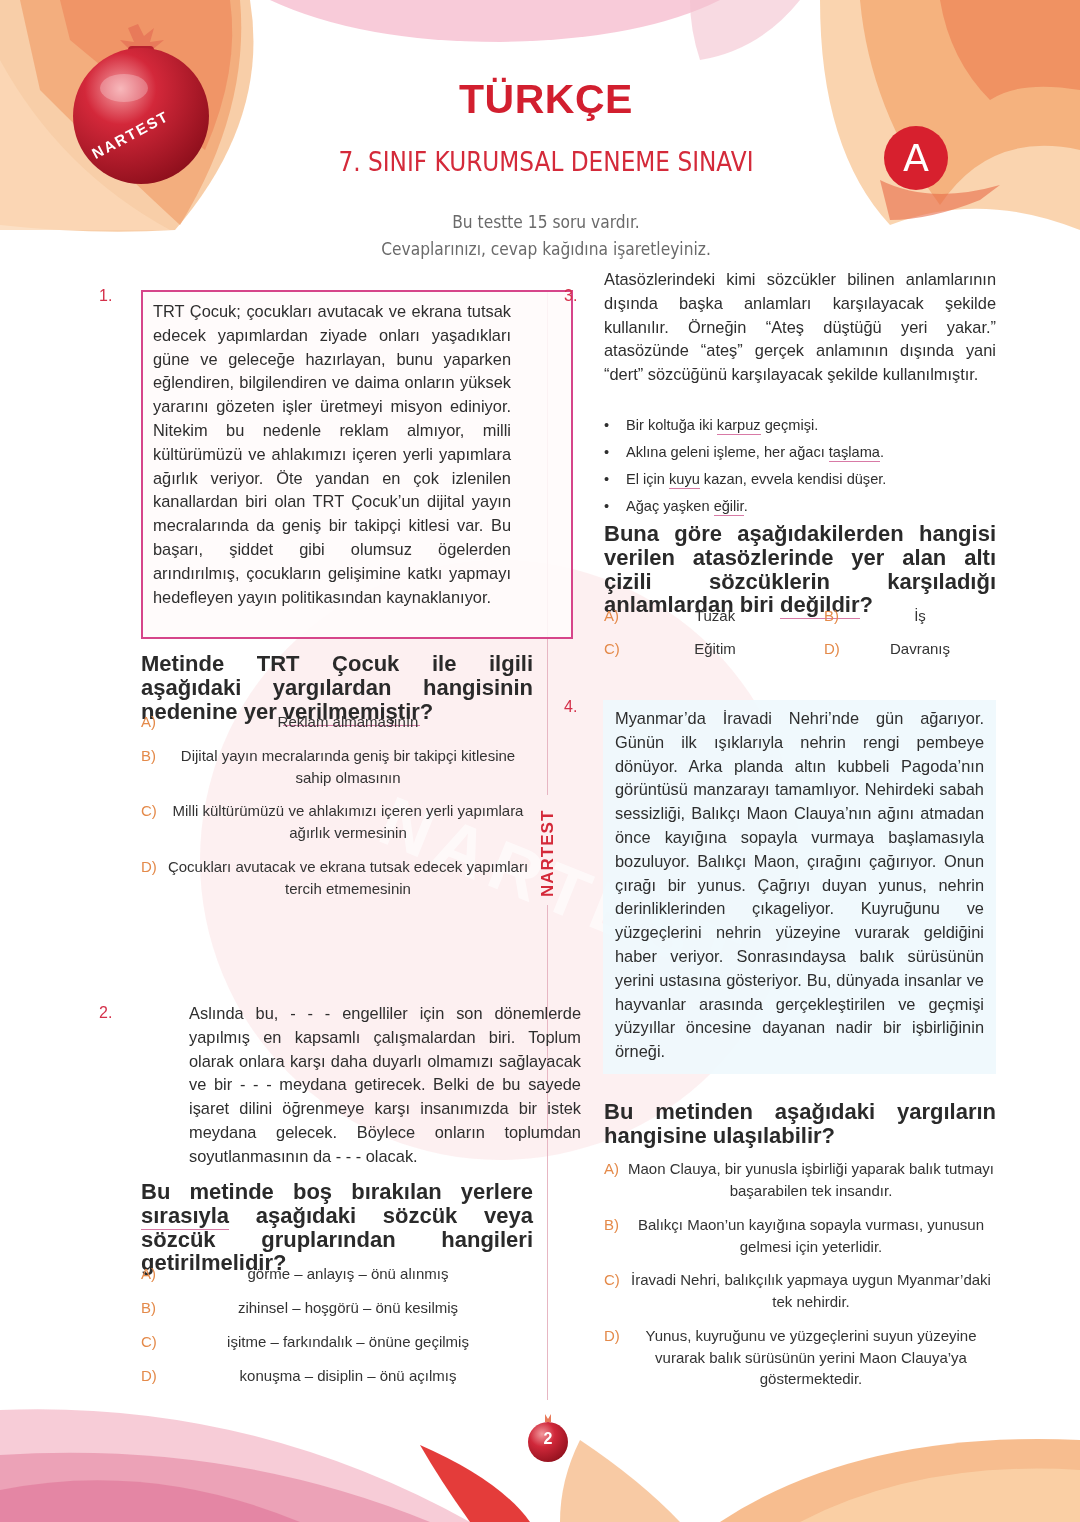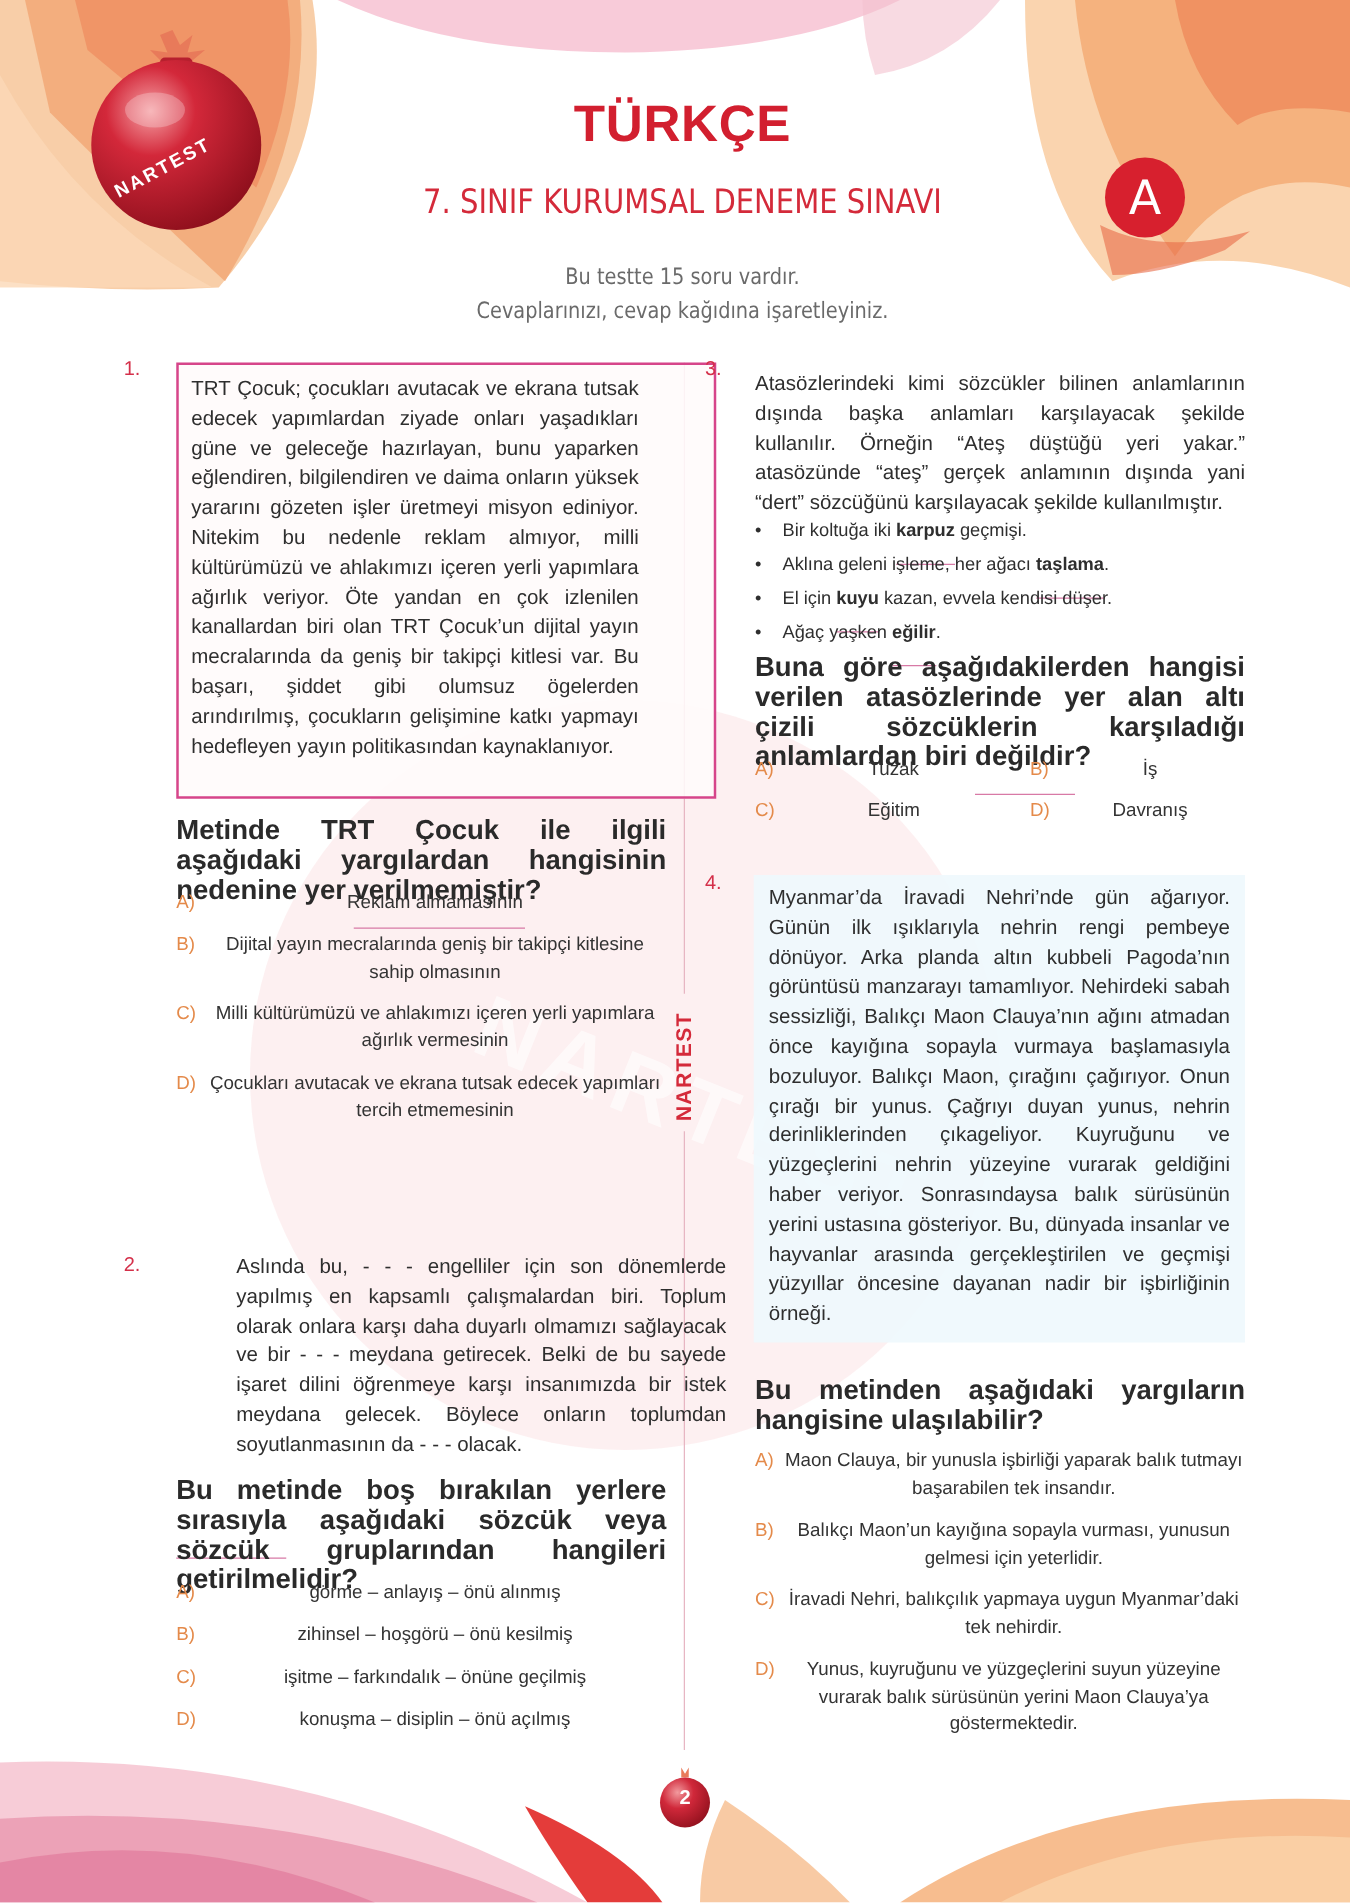--- a/index.html
+++ b/index.html
@@ -14,21 +14,21 @@
   .qnum { position:absolute; font-size:16px; color:#d4304a; font-weight:normal; }
   .para { position:absolute; font-size:16.4px; line-height:23.8px; text-align:justify; color:#2e2e2e; }
   .box1 { position:absolute; left:141px; top:290px; width:432px; height:349px; border:2px solid #d6458a; background:rgba(255,250,251,0.88); box-sizing:border-box; }
   .box1 .para { left:10px; top:8px; width:358px; }
   .box4 { position:absolute; left:603px; top:700px; width:393px; height:374px; background:rgba(239,248,253,0.92); box-sizing:border-box; }
   .box4 .para { left:12px; top:7px; width:369px; }
   .stem { position:absolute; font-weight:bold; font-size:22px; line-height:23.8px; color:#2a2a2a; text-align:justify; }
   .opt { position:absolute; font-size:15px; line-height:21.5px; color:#333; }
   .opt .l { color:#e48a4a; position:absolute; left:0; top:0; }
   .opt .t { display:block; padding-left:22px;text-align:center; }
-  .u { border-bottom:1.5px solid #d87aa6; padding-bottom:18px;font-weight:bold; }
+  .u { border-bottom:1.5px solid #d87aa6; padding-bottom:1px; }
   .bullet { position:absolute; font-size:14.6px; color:#2e2e2e; line-height:20px; }
   .bullet .dot { position:absolute; left:0; top:0; }
   .bullet .bt { position:absolute; left:22px; top:0; white-space:nowrap; }
   .divider { position:absolute; left:547px; width:1px; background:#e7b6c3; }
   .side-brand { position:absolute; left:536px; top:803px; width:24px; height:95px; }
   .page-num-ornament { position:absolute; left:526px; top:1412px; width:44px; height:52px; }
   .watermark { position:absolute; left:370px; top:850px; font-size:70px; font-weight:bold; color:rgba(255,255,255,0.6); transform:rotate(22deg); letter-spacing:8px; }
 </style>
 </head>
 <body>
@@ -130,21 +130,21 @@
 <div class="opt" style="left:141px;top:1331px;width:392px;">
     <span class="l">C)</span>
     <span class="t">işitme – farkındalık – önüne geçilmiş</span>
   </div>
 <div class="opt" style="left:141px;top:1365px;width:392px;">
     <span class="l">D)</span>
     <span class="t">konuşma – disiplin – önü açılmış</span>
   </div>
 
 <div class="qnum" style="left:564px;top:287px;">3.</div>
-<div class="para" style="left:604px;top:296px;width:392px;">Atasözlerindeki kimi sözcükler bilinen anlamlarının dışında başka anlamları karşılayacak şekilde kullanılır. Örneğin “Ateş düştüğü yeri yakar.” atasözünde “ateş” gerçek anlamının dışında yani “dert” sözcüğünü karşılayacak şekilde kullanılmıştır.</div>
+<div class="para" style="left:604px;top:268px;width:392px;">Atasözlerindeki kimi sözcükler bilinen anlamlarının dışında başka anlamları karşılayacak şekilde kullanılır. Örneğin “Ateş düştüğü yeri yakar.” atasözünde “ateş” gerçek anlamının dışında yani “dert” sözcüğünü karşılayacak şekilde kullanılmıştır.</div>
 <div class="bullet" style="left:604px;top:415px;width:392px;height:20px;">
     <span class="dot">•</span>
     <span class="bt"><span>Bir koltuğa iki </span><span class="u">karpuz</span><span> geçmişi.</span></span>
   </div>
 <div class="bullet" style="left:604px;top:442px;width:392px;height:20px;">
     <span class="dot">•</span>
     <span class="bt"><span>Aklına geleni işleme, her ağacı </span><span class="u">taşlama</span><span>.</span></span>
   </div>
 <div class="bullet" style="left:604px;top:469px;width:392px;height:20px;">
     <span class="dot">•</span>

